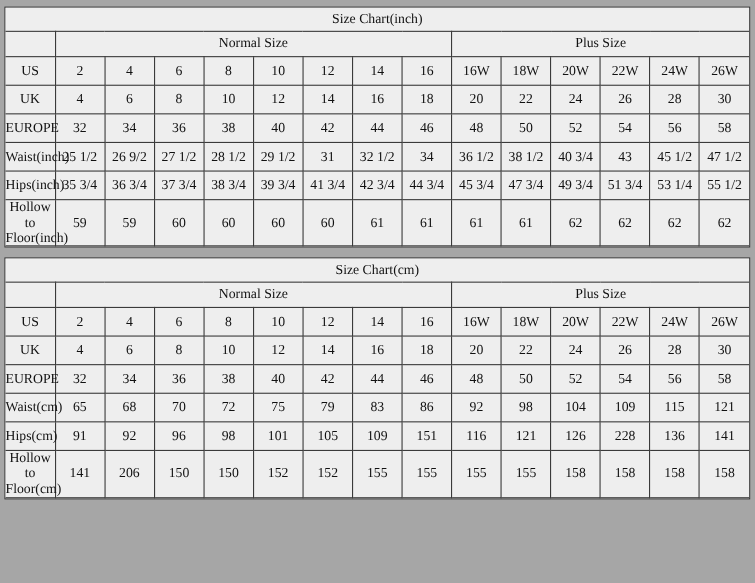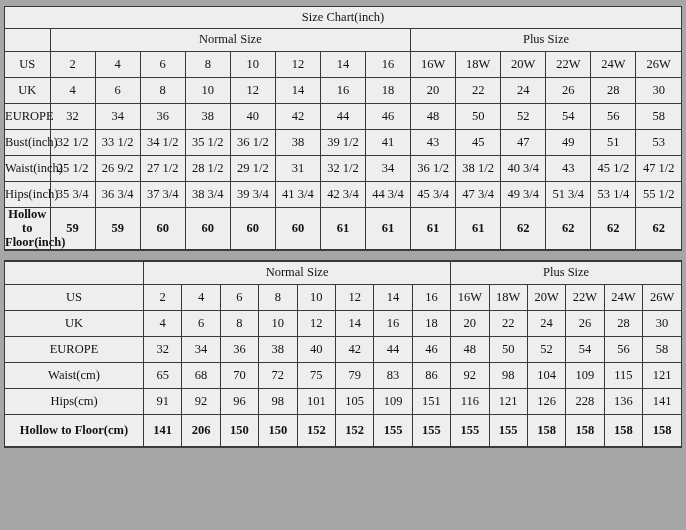--- a/index.html
+++ b/index.html
@@ -58,21 +58,20 @@
     font-size: 13px;
   }
   .blank {
     border-left: 0 !important;
   }
   .data-row td {
     height: 25px;
   }
   .hollow-row td {
     height: 31px;
-    font-weight: bold;
   }
   .lastleft {
     border-left: 0 !important;
   }
   .lastright {
     border-right: 0 !important;
   }
   .col-label { width: 138px; }
 </style>
 </head>
@@ -138,37 +137,20 @@
           <td>44</td>
           <td>46</td>
           <td>48</td>
           <td>50</td>
           <td>52</td>
           <td>54</td>
           <td>56</td>
           <td class="lastright">58</td>
         </tr>
 
-        <tr class="data-row">
-          <td class="rowlabel lastleft">Bust(inch)</td>
-          <td>32 1/2</td>
-          <td>33 1/2</td>
-          <td>34 1/2</td>
-          <td>35 1/2</td>
-          <td>36 1/2</td>
-          <td>38</td>
-          <td>39 1/2</td>
-          <td>41</td>
-          <td>43</td>
-          <td>45</td>
-          <td>47</td>
-          <td>49</td>
-          <td>51</td>
-          <td class="lastright">53</td>
-        </tr>
 
         <tr class="data-row">
           <td class="rowlabel lastleft">Waist(inch)</td>
           <td>25 1/2</td>
           <td>26 9/2</td>
           <td>27 1/2</td>
           <td>28 1/2</td>
           <td>29 1/2</td>
           <td>31</td>
           <td>32 1/2</td>
@@ -217,20 +199,23 @@
           <td class="lastright">62</td>
         </tr>
       </tbody>
     </table>
   </div>
 
   <div class="chart-block">
     <table class="size-table">
       <tbody>
         <tr>
+          <td class="title-cell" colspan="15">Size Chart(cm)</td>
+        </tr>
+        <tr>
           <td class="blank col-label"></td>
           <td class="group-cell" colspan="8">Normal Size</td>
           <td class="group-cell lastright" colspan="6">Plus Size</td>
         </tr>
 
         <tr class="data-row">
           <td class="rowlabel lastleft">US</td>
           <td>2</td>
           <td>4</td>
           <td>6</td>

